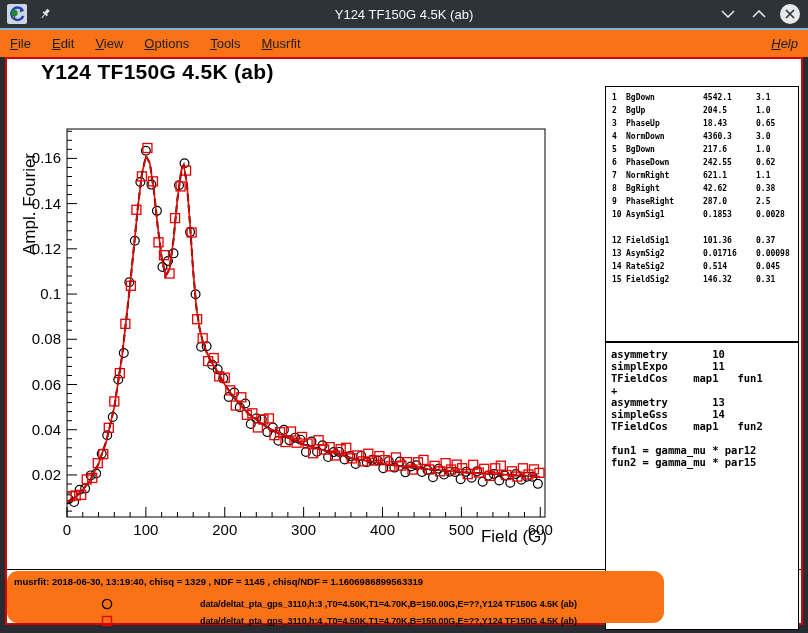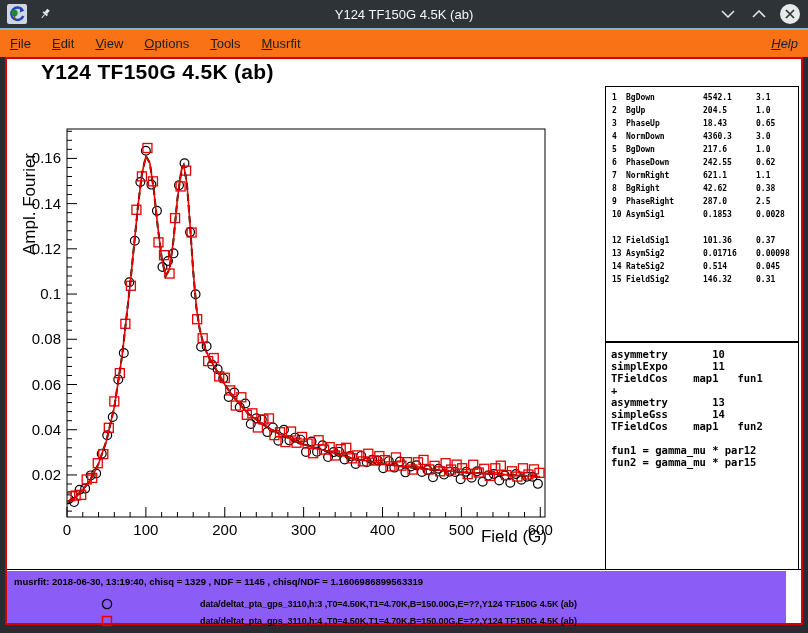--- a/index.html
+++ b/index.html
@@ -36,26 +36,26 @@
 
   
   .statbox{position:absolute;background:#fff;border:1px solid #000;color:#000;
     font-family:"DejaVu Sans Mono",monospace;font-weight:bold;overflow:hidden;}
   .parambox{left:598px;top:27px;width:194px;height:256px;}
   .prow{position:absolute;left:0;width:100%;height:12px;font-size:8px;line-height:10px;}
   .pn{position:absolute;left:6px;}
   .pname{position:absolute;left:20px;}
   .pval{position:absolute;left:97px;}
   .perr{position:absolute;left:150px;}
-  .theorybox{left:598px;top:283px;width:194px;height:228px;}
+  .theorybox{left:598px;top:283px;width:194px;height:288px;}
   .theorybox pre{margin:5px 0 0 5px;font-family:"DejaVu Sans Mono",monospace;font-weight:bold;
     font-size:10.5px;line-height:12px;}
 
   
-  .legendpad{position:absolute;left:0;top:512px;width:779px;height:52px;background:#8b5cf6;color:#000;}
+  .legendpad{position:absolute;left:0;top:512px;width:657px;height:52px;background:#f97316;color:#000;border-radius:11px;}
   .statusline{position:absolute;left:7px;top:5px;font-size:9.5px;font-weight:bold;white-space:nowrap;}
   .lrow{position:absolute;left:0;width:100%;height:14px;}
   .lmark{position:absolute;left:93px;top:0;}
   .ltext{position:absolute;left:193px;top:2px;font-size:9px;font-weight:bold;white-space:nowrap;letter-spacing:-0.1px;}
 </style>
 </head>
 <body>
 
 <div class="titlebar">
   <svg class="tb-icon" viewBox="0 0 20 20">

